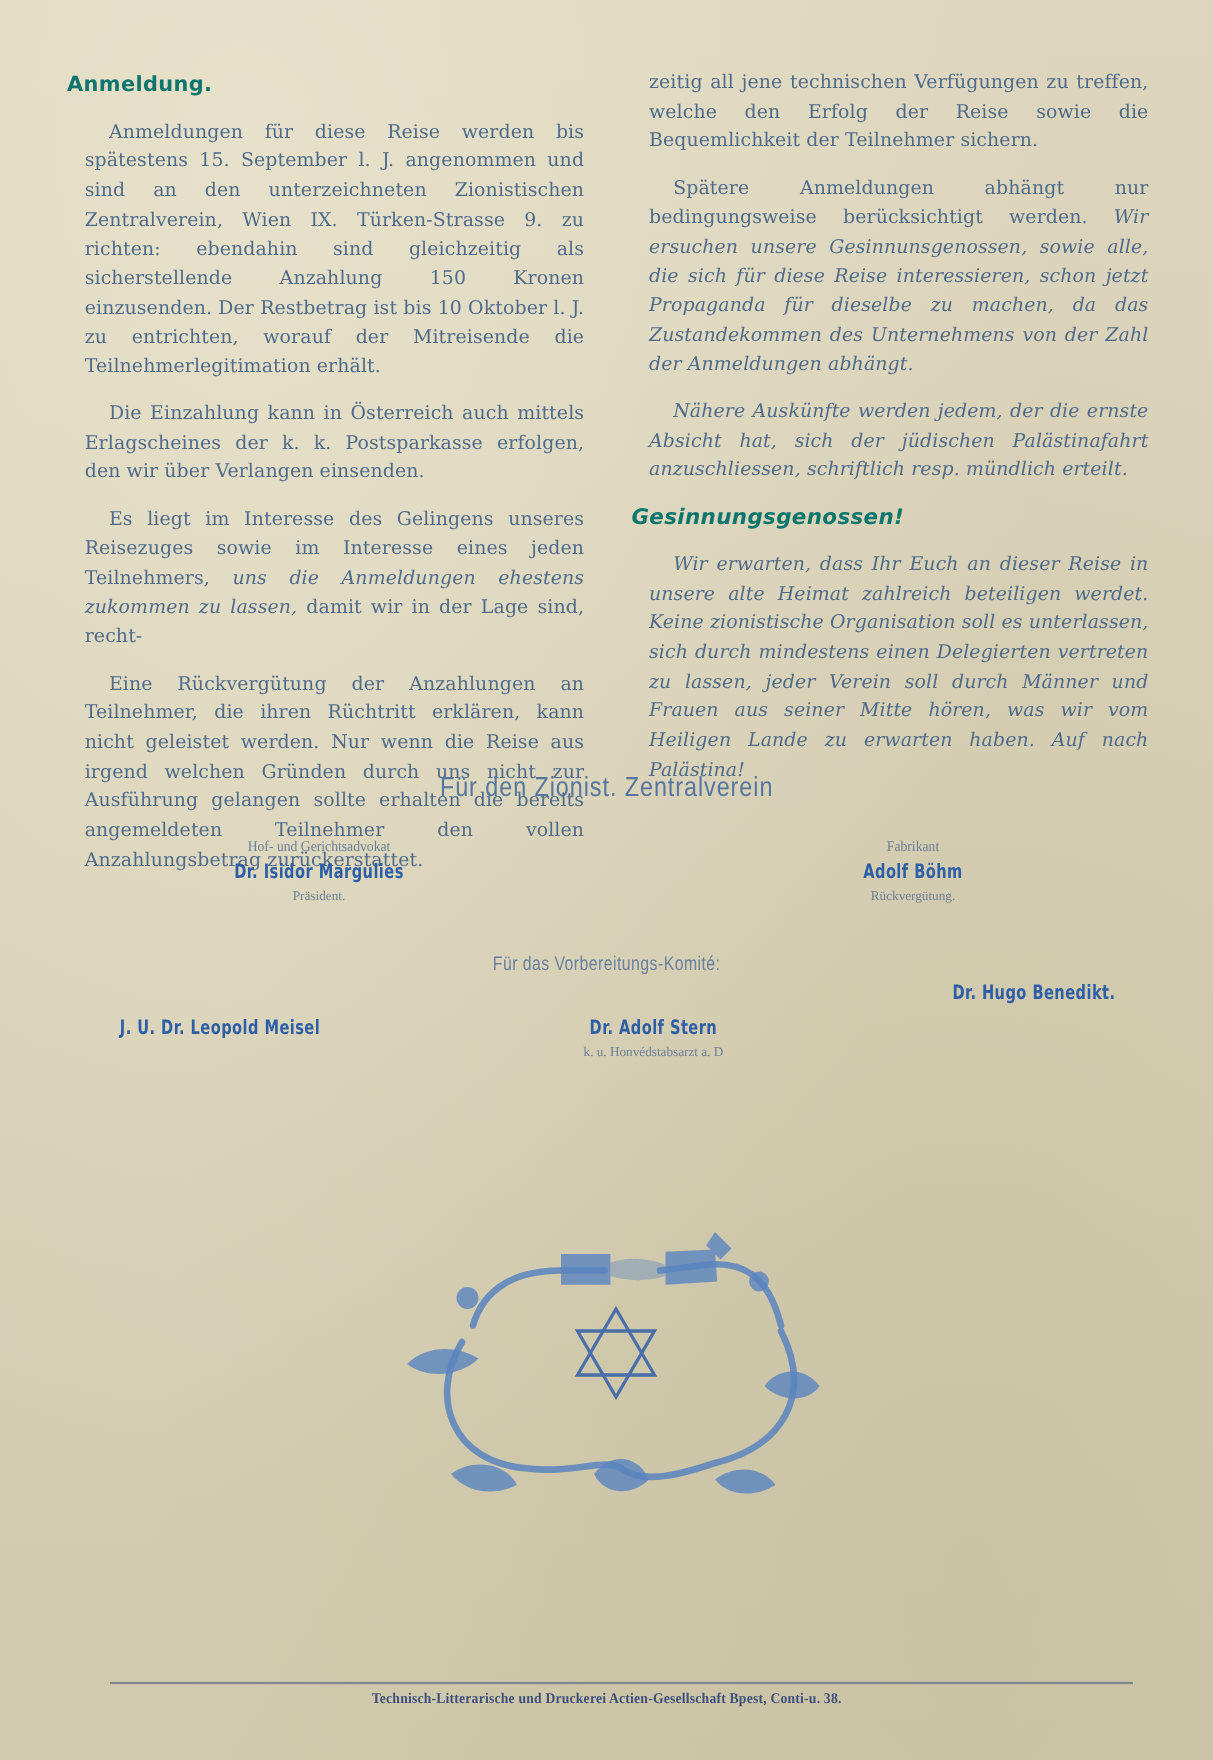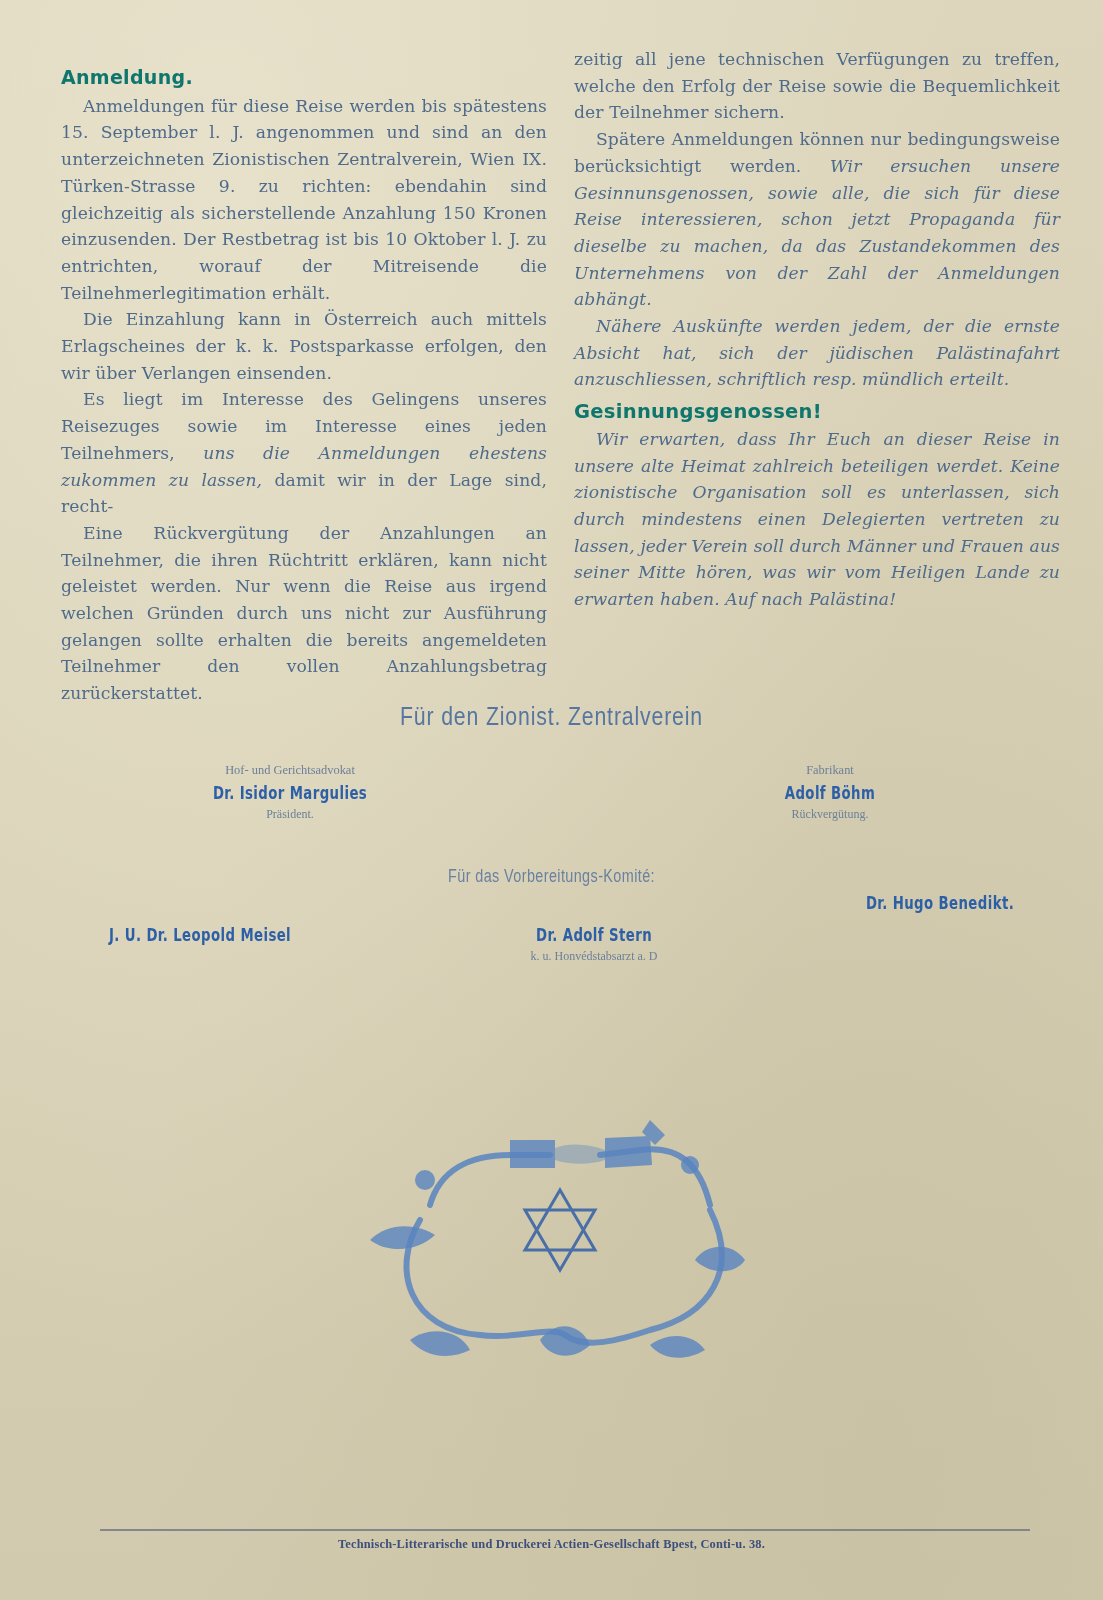--- a/index.html
+++ b/index.html
@@ -20,22 +20,22 @@
       font-size: 17.2px; line-height: 26.7px;
       text-align: justify; color: #4f6b8c;
       letter-spacing: 0.1px;
     }
     .col-left { left: 61px; }
     .col-right { left: 574px; top: 46px; width: 486px; }
     .heading {
       font-family: "DejaVu Sans", sans-serif; font-weight: bold;
       font-size: 19px; color: #0f766e; margin: 8px 0 2px 0; letter-spacing: 0.3px;
     }
-    .col-right .heading { margin: 6px 0 0 0; font-size: 19.5px; }
-    .para { margin: 0; text-indent: 22px; }
+    .col-right .heading { margin: 6px 0 0 0; font-size: 19.5px; font-style: italic; }
+    .para { margin: 16px; text-indent: 22px; }
     .para.noindent { text-indent: 0; }
     .it { font-style: italic; }
     .sign-title {
       position: absolute; left: 0; right: 0; top: 702px; text-align: center;
       font-family: "Liberation Sans Narrow", "Liberation Sans", sans-serif;
       font-size: 25px; color: #5576a0; letter-spacing: 1px; transform: scaleX(0.85);
     }
     .sig { position: absolute; text-align: center; }
     .sig .role { font-family: "Liberation Serif", serif; font-size: 13.5px; color: #6c8098; transform: scaleX(0.92); }
     .sig .name { font-family: "DejaVu Sans Condensed", "DejaVu Sans", sans-serif; font-weight: bold; font-size: 18px; color: #2d5fa7; letter-spacing: 0.5px; transform: scaleX(0.82); margin: 4px 0; }
@@ -66,21 +66,21 @@
   <div class="col col-left">
     <div class="heading">Anmeldung.</div>
     <p class="para">Anmeldungen für diese Reise werden bis spätestens 15. September l. J. angenommen und sind an den unterzeichneten Zionistischen Zentralverein, Wien IX. Türken-Strasse 9. zu richten: ebendahin sind gleichzeitig als sicherstellende Anzahlung 150 Kronen einzusenden. Der Restbetrag ist bis 10 Oktober l. J. zu entrichten, worauf der Mitreisende die Teilnehmerlegitimation erhält.</p>
     <p class="para">Die Einzahlung kann in Österreich auch mittels Erlagscheines der k. k. Postsparkasse erfolgen, den wir über Verlangen einsenden.</p>
     <p class="para"><span>Es liegt im Interesse des Gelingens unseres Reisezuges sowie im Interesse eines jeden Teilnehmers, </span><span class="it">uns die Anmeldungen ehestens zukommen zu lassen,</span><span> damit wir in der Lage sind, recht-</span></p>
     <p class="para">Eine Rückvergütung der Anzahlungen an Teilnehmer, die ihren Rüchtritt erklären, kann nicht geleistet werden. Nur wenn die Reise aus irgend welchen Gründen durch uns nicht zur Ausführung gelangen sollte erhalten die bereits angemeldeten Teilnehmer den vollen Anzahlungsbetrag zurückerstattet.</p>
   </div>
 
   <div class="col col-right">
     <p class="para noindent">zeitig all jene technischen Verfügungen zu treffen, welche den Erfolg der Reise sowie die Bequemlichkeit der Teilnehmer sichern.</p>
-    <p class="para"><span>Spätere Anmeldungen können nur bedingungsweise berücksichtigt werden. </span><span class="it">Wir ersuchen unsere Gesinnunsgenossen, sowie alle, die sich für diese Reise interessieren, schon jetzt Propaganda für dieselbe zu machen, da das Zustandekommen des Unternehmens von der Zahl der Anmeldungen abhängt.</span></p>
+    <p class="para"><span>Spätere Anmeldungen abhängt nur bedingungsweise berücksichtigt werden. </span><span class="it">Wir ersuchen unsere Gesinnunsgenossen, sowie alle, die sich für diese Reise interessieren, schon jetzt Propaganda für dieselbe zu machen, da das Zustandekommen des Unternehmens von der Zahl der Anmeldungen abhängt.</span></p>
     <p class="para it">Nähere Auskünfte werden jedem, der die ernste Absicht hat, sich der jüdischen Palästinafahrt anzuschliessen, schriftlich resp. mündlich erteilt.</p>
     <div class="heading">Gesinnungsgenossen!</div>
     <p class="para it">Wir erwarten, dass Ihr Euch an dieser Reise in unsere alte Heimat zahlreich beteiligen werdet. Keine zionistische Organisation soll es unterlassen, sich durch mindestens einen Delegierten vertreten zu lassen, jeder Verein soll durch Männer und Frauen aus seiner Mitte hören, was wir vom Heiligen Lande zu erwarten haben. Auf nach Palästina!</p>
   </div>
 
   <div class="sign-title">Für den Zionist. Zentralverein</div>
 
   <div class="sig sig-1">
     <div class="role">Hof- und Gerichtsadvokat</div>
     <div class="name">Dr. Isidor Margulies</div>

